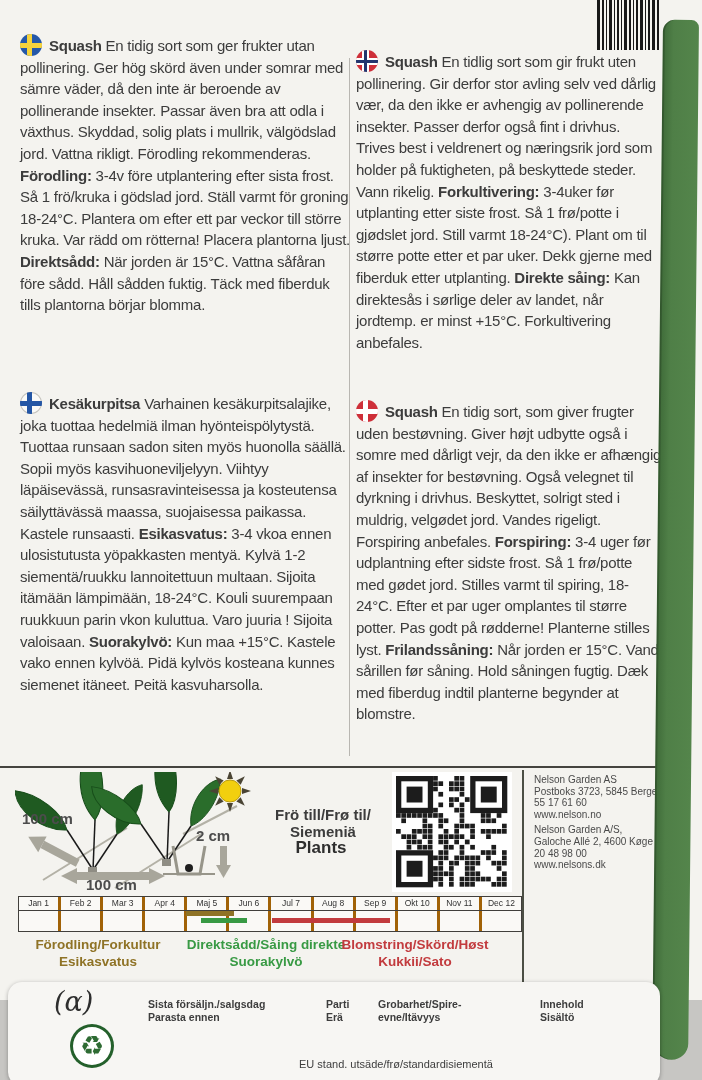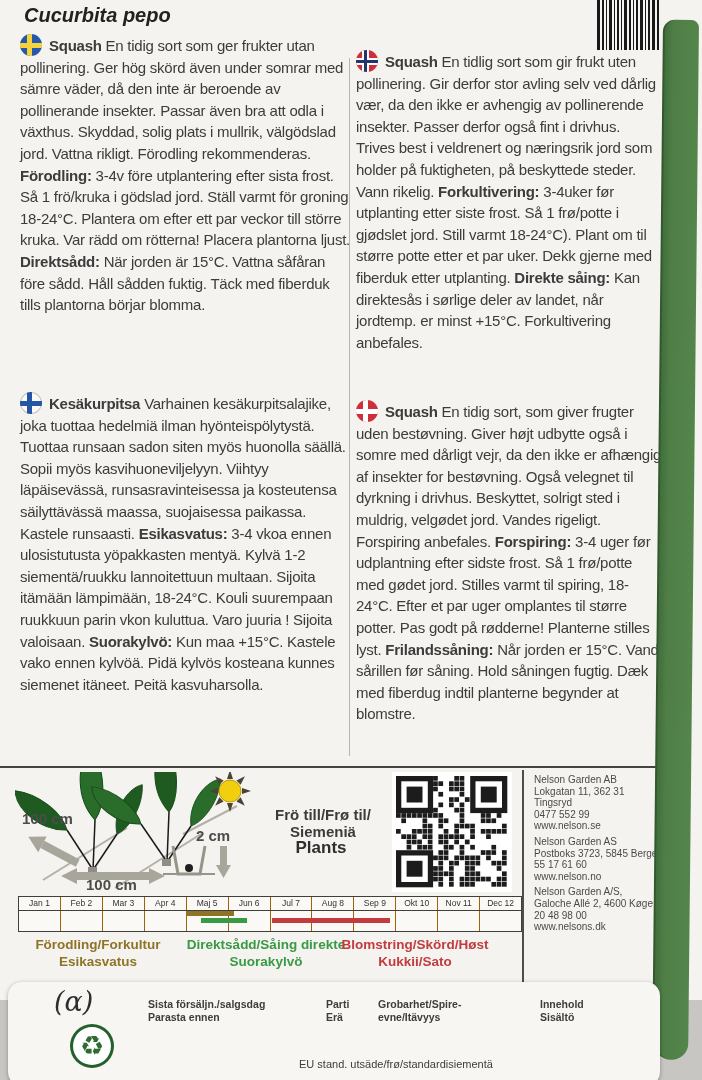--- a/index.html
+++ b/index.html
@@ -46,21 +46,21 @@
         font-size:17px;font-weight:bold;color:#2e2e2e;}
 
   #qr{position:absolute;left:392px;top:772px;}
   .divider2{position:absolute;left:522px;top:770px;width:2px;height:214px;background:#4c4f45;}
 
   #addresses{position:absolute;left:534px;top:774px;width:130px;font-size:10px;line-height:11.6px;color:#4a4a4a;}
   .addr{margin-bottom:4px;}
 
   .cal{position:absolute;left:18px;top:896px;width:504px;height:36px;border:1px solid #413f3c;
        background:#faf9f6;display:flex;box-sizing:border-box;}
-  .cal .cell{flex:1;border-right:1px solid #a16207;font-size:8.5px;color:#333;text-align:center;padding-top:1px;}
+  .cal .cell{flex:1;border-right:3px solid #a16207;font-size:8.5px;color:#333;text-align:center;padding-top:1px;}
   .cal .cell:last-child{border-right:none;}
   .cal-line{position:absolute;left:0;right:0;top:13px;height:1px;background:#413f3c;}
   .calbars{position:absolute;left:18px;top:896px;width:504px;height:36px;pointer-events:none;}
   .bar{position:absolute;height:5px;}
 
   .legend{position:absolute;top:936px;text-align:center;font-size:13.5px;font-weight:bold;line-height:17px;}
   .leg1{left:14px;width:168px;color:#8f7326;}
   .leg2{left:182px;width:168px;color:#389a44;}
   .leg3{left:336px;width:158px;color:#c23b3e;}
 
@@ -97,21 +97,20 @@
         <rect x="36" y="0" width="1" height="50"></rect>
       <rect x="39" y="0" width="2" height="50"></rect>
         <rect x="43" y="0" width="3" height="50"></rect>
       <rect x="48" y="0" width="1" height="50"></rect>
         <rect x="51" y="0" width="2" height="50"></rect>
       <rect x="55" y="0" width="3" height="50"></rect>
         <rect x="60" y="0" width="2" height="50"></rect>
     </g>
   </svg>
 
-  <div class="title">Cucurbita pepo</div>
   <div class="col-divider"></div>
   <div class="hr-main"></div>
 
   <p class="lang" id="p-sv"><span class="flag se"><span class="h"></span><span class="v"></span></span><span class="b">Squash</span><span> En tidig sort som ger frukter utan pollinering. Ger hög skörd även under somrar med sämre väder, då den inte är beroende av pollinerande insekter. Passar även bra att odla i växthus. Skyddad, solig plats i mullrik, välgödslad jord. Vattna rikligt. Förodling rekommenderas. </span><span class="b">Förodling:</span><span> 3-4v före utplantering efter sista frost. Så 1 frö/kruka i gödslad jord. Ställ varmt för groning 18-24°C. Plantera om efter ett par veckor till större kruka. Var rädd om rötterna! Placera plantorna ljust. </span><span class="b">Direktsådd:</span><span> När jorden är 15°C. Vattna såfåran före sådd. Håll sådden fuktig. Täck med fiberduk tills plantorna börjar blomma.</span></p>
   <p class="lang" id="p-no"><span class="flag no"><span class="h hw"></span><span class="v vw"></span><span class="h hb"></span><span class="v vb"></span></span><span class="b">Squash</span><span> En tidlig sort som gir frukt uten pollinering. Gir derfor stor avling selv ved dårlig vær, da den ikke er avhengig av pollinerende insekter. Passer derfor også fint i drivhus. Trives best i veldrenert og næringsrik jord som holder på fuktigheten, på beskyttede steder. Vann rikelig. </span><span class="b">Forkultivering:</span><span> 3-4uker før utplanting etter siste frost. Så 1 frø/potte i gjødslet jord. Still varmt 18-24°C). Plant om til større potte etter et par uker. Dekk gjerne med fiberduk etter utplanting. </span><span class="b">Direkte såing:</span><span> Kan direktesås i sørlige deler av landet, når jordtemp. er minst +15°C. Forkultivering anbefales.</span></p>
   <p class="lang" id="p-fi"><span class="flag fi"><span class="h"></span><span class="v"></span></span><span class="b">Kesäkurpitsa</span><span> Varhainen kesäkurpitsalajike, joka tuottaa hedelmiä ilman hyönteispölytystä. Tuottaa runsaan sadon siten myös huonolla säällä. Sopii myös kasvihuoneviljelyyn. Viihtyy läpäisevässä, runsasravinteisessa ja kosteutensa säilyttävässä maassa, suojaisessa paikassa. Kastele runsaasti. </span><span class="b">Esikasvatus:</span><span> 3-4 vkoa ennen ulosistutusta yöpakkasten mentyä. Kylvä 1-2 siementä/ruukku lannoitettuun multaan. Sijoita itämään lämpimään, 18-24°C. Kouli suurempaan ruukkuun parin vkon kuluttua. Varo juuria ! Sijoita valoisaan. </span><span class="b">Suorakylvö:</span><span> Kun maa +15°C. Kastele vako ennen kylvöä. Pidä kylvös kosteana kunnes siemenet itäneet. Peitä kasvuharsolla.</span></p>
   <p class="lang" id="p-da"><span class="flag dk"><span class="h"></span><span class="v"></span></span><span class="b">Squash</span><span> En tidig sort, som giver frugter uden bestøvning. Giver højt udbytte også i somre med dårligt vejr, da den ikke er afhængig af insekter for bestøvning. Også velegnet til dyrkning i drivhus. Beskyttet, solrigt sted i muldrig, velgødet jord. Vandes rigeligt. Forspiring anbefales. </span><span class="b">Forspiring:</span><span> 3-4 uger før udplantning efter sidste frost. Så 1 frø/potte med gødet jord. Stilles varmt til spiring, 18-24°C. Efter et par uger omplantes til større potter. Pas godt på rødderne! Planterne stilles lyst. </span><span class="b">Frilandssåning:</span><span> Når jorden er 15°C. Vand sårillen før såning. Hold såningen fugtig. Dæk med fiberdug indtil planterne begynder at blomstre.</span></p>
 
   <svg class="diagram" width="250" height="123" viewBox="0 0 250 123">
     <defs>
@@ -349,26 +348,20 @@
       <rect x="78.2" y="4" width="37.1" height="37.1" fill="#1c1c1c"></rect>
       <rect x="83.5" y="9.3" width="26.5" height="26.5" fill="#ffffff"></rect>
       <rect x="88.8" y="14.6" width="15.899999999999999" height="15.899999999999999" fill="#1c1c1c"></rect>
       <rect x="4" y="78.2" width="37.1" height="37.1" fill="#1c1c1c"></rect>
       <rect x="9.3" y="83.5" width="26.5" height="26.5" fill="#ffffff"></rect>
       <rect x="14.6" y="88.8" width="15.899999999999999" height="15.899999999999999" fill="#1c1c1c"></rect>
     </svg>
   <div class="divider2"></div>
   <div id="addresses">
       <div class="addr">
-        <div>Nelson Garden AB</div>
-        <div>Lokgatan 11, 362 31 Tingsryd</div>
-        <div>0477 552 99</div>
-        <div>www.nelson.se</div>
-      </div>
-      <div class="addr">
         <div>Nelson Garden AS</div>
         <div>Postboks 3723, 5845 Bergen</div>
         <div>55 17 61 60</div>
         <div>www.nelson.no</div>
       </div>
       <div class="addr">
         <div>Nelson Garden A/S,</div>
         <div>Galoche Allé 2, 4600 Køge</div>
         <div>20 48 98 00</div>
         <div>www.nelsons.dk</div>

